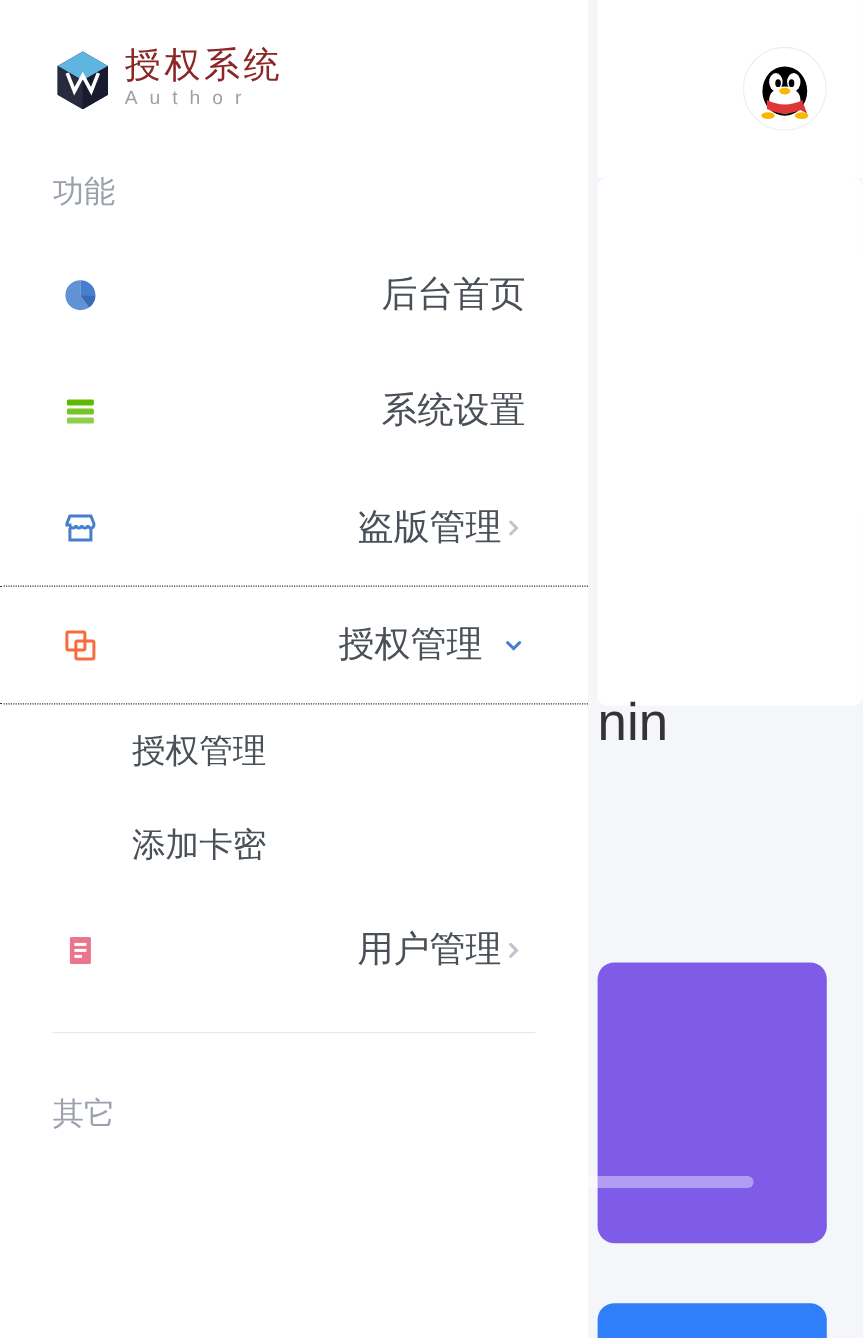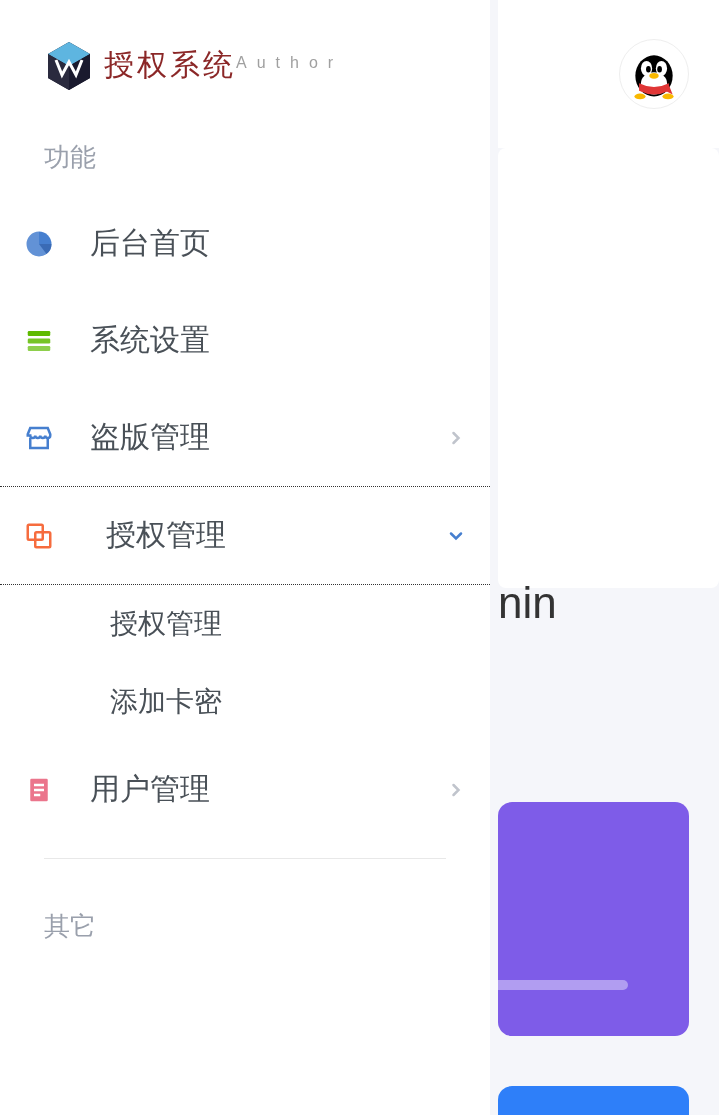--- a/index.html
+++ b/index.html
@@ -36,20 +36,21 @@
       align-items: center;
       padding: 40px 44px 20px 44px;
       gap: 10px;
     }
     .logo-icon {
       width: 50px;
       height: 50px;
     }
     .logo-text {
       display: flex;
+      flex-direction: column;
       justify-content: center;
     }
     .logo-title {
       color: #8b2727;
       font-size: 30px;
       font-weight: 500;
       letter-spacing: 3px;
       line-height: 1;
     }
     .logo-subtitle {
@@ -60,23 +61,24 @@
     }
     .section-header {
       color: #9aa0ac;
       font-size: 26px;
       font-weight: 500;
       padding: 30px 44px 20px 44px;
     }
     .nav-item {
       display: flex;
       align-items: center;
-      padding: 28px 24px;
+      padding: 28px 52px;
       cursor: pointer;
       position: relative;
+      text-align: right;
     }
     .nav-item .icon {
       width: 30px;
       height: 30px;
       margin-right: 36px;
       display: flex;
       align-items: center;
       justify-content: center;
     }
     .nav-item .label {

